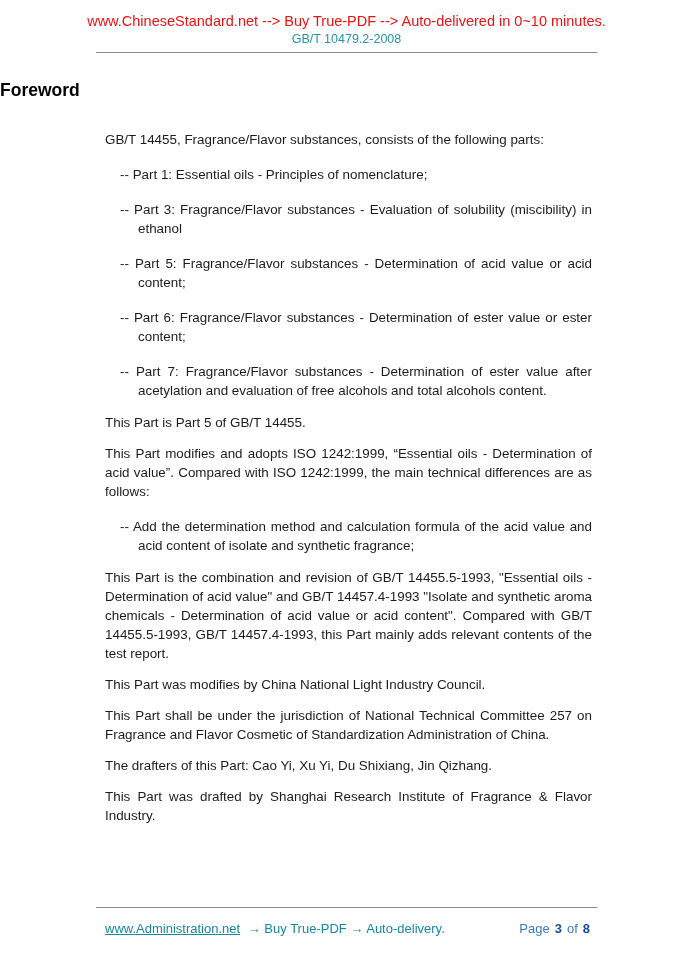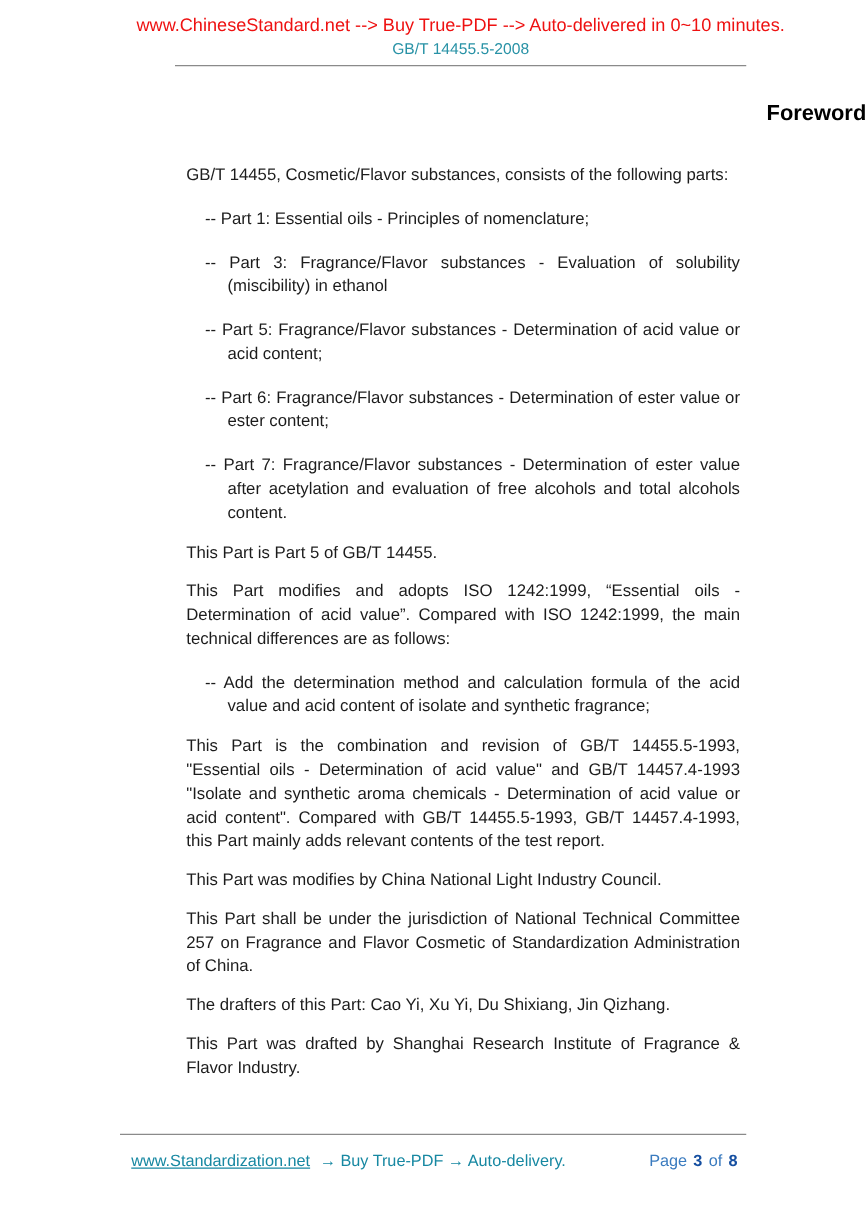--- a/index.html
+++ b/index.html
@@ -6,42 +6,41 @@
   html, body { margin: 0; padding: 0; background: #ffffff; }
   .page {
     position: relative;
     width: 693px;
     height: 980px;
     margin: 0 auto;
     background: #ffffff;
     font-family: "Liberation Sans", "DejaVu Sans", sans-serif;
     color: #1c1c1c;
     overflow: hidden;
-    padding-left: 44px;
   }
   .banner {
     padding-top: 13px;
     text-align: center;
     color: var(--banner-red, #ee1111);
     font-size: 14.5px;
   }
   .std-code {
     margin-top: 3px;
     text-align: center;
     color: var(--teal, #2892a6);
     font-size: 12.5px;
   }
   .rule {
     border: none;
     border-top: 1px solid var(--rule-gray, #8a8a8a);
     margin: 6px 96px 0 96px;
   }
   .title {
     margin: 27px 0 0 0;
-    text-align: right;
+    text-align: left;
     font-size: 17.5px;
     font-weight: bold;
     color: #000000;
   }
   .doc-body {
     margin: 29px 101px 0 105px;
     font-size: 13.4px;
     line-height: 19px;
     text-align: justify;
   }
@@ -88,48 +87,48 @@
     color: var(--page-number-blue, #144ea0);
   }
 </style>
 </head>
 <body>
 
 <div class="page">
 
   <div class="banner">www.ChineseStandard.net --&gt; Buy True-PDF --&gt; Auto-delivered in 0~10 minutes.</div>
 
-  <div class="std-code">GB/T 14455.5-2008</div>
+  <div class="std-code">GB/T 10479.2-2008</div>
 
   <hr class="rule">
 
   <h1 class="title">Foreword</h1>
 
   <div class="doc-body" id="doc-body">
-      <div class="para">GB/T 14455, Cosmetic/Flavor substances, consists of the following parts:</div>
+      <div class="para">GB/T 14455, Fragrance/Flavor substances, consists of the following parts:</div>
       <div class="li">-- Part 1: Essential oils - Principles of nomenclature;</div>
       <div class="li">-- Part 3: Fragrance/Flavor substances - Evaluation of solubility (miscibility) in ethanol</div>
       <div class="li">-- Part 5: Fragrance/Flavor substances - Determination of acid value or acid content;</div>
       <div class="li">-- Part 6: Fragrance/Flavor substances - Determination of ester value or ester content;</div>
       <div class="li">-- Part 7: Fragrance/Flavor substances - Determination of ester value after acetylation and evaluation of free alcohols and total alcohols content.</div>
       <div class="para">This Part is Part 5 of GB/T 14455.</div>
       <div class="para">This Part modifies and adopts ISO 1242:1999, “Essential oils - Determination of acid value”. Compared with ISO 1242:1999, the main technical differences are as follows:</div>
       <div class="li">-- Add the determination method and calculation formula of the acid value and acid content of isolate and synthetic fragrance;</div>
       <div class="para">This Part is the combination and revision of GB/T 14455.5-1993, "Essential oils - Determination of acid value" and GB/T 14457.4-1993 "Isolate and synthetic aroma chemicals - Determination of acid value or acid content". Compared with GB/T 14455.5-1993, GB/T 14457.4-1993, this Part mainly adds relevant contents of the test report.</div>
       <div class="para">This Part was modifies by China National Light Industry Council.</div>
       <div class="para">This Part shall be under the jurisdiction of National Technical Committee 257 on Fragrance and Flavor Cosmetic of Standardization Administration of China.</div>
       <div class="para">The drafters of this Part: Cao Yi, Xu Yi, Du Shixiang, Jin Qizhang.</div>
       <div class="para">This Part was drafted by Shanghai Research Institute of Fragrance &amp; Flavor Industry.</div>
     </div>
 
   <hr class="footer-rule">
 
   <div class="footer">
     <div class="footer-left">
-      <a class="footer-link" href="#">www.Standardization.net</a>
+      <a class="footer-link" href="#">www.Administration.net</a>
       <span class="footer-tail">→ Buy True-PDF → Auto-delivery.</span>
     </div>
     <div class="footer-right">
       <span>Page</span>
       <span class="pg-num">3</span>
       <span>of</span>
       <span class="pg-num">8</span>
     </div>
   </div>
 

